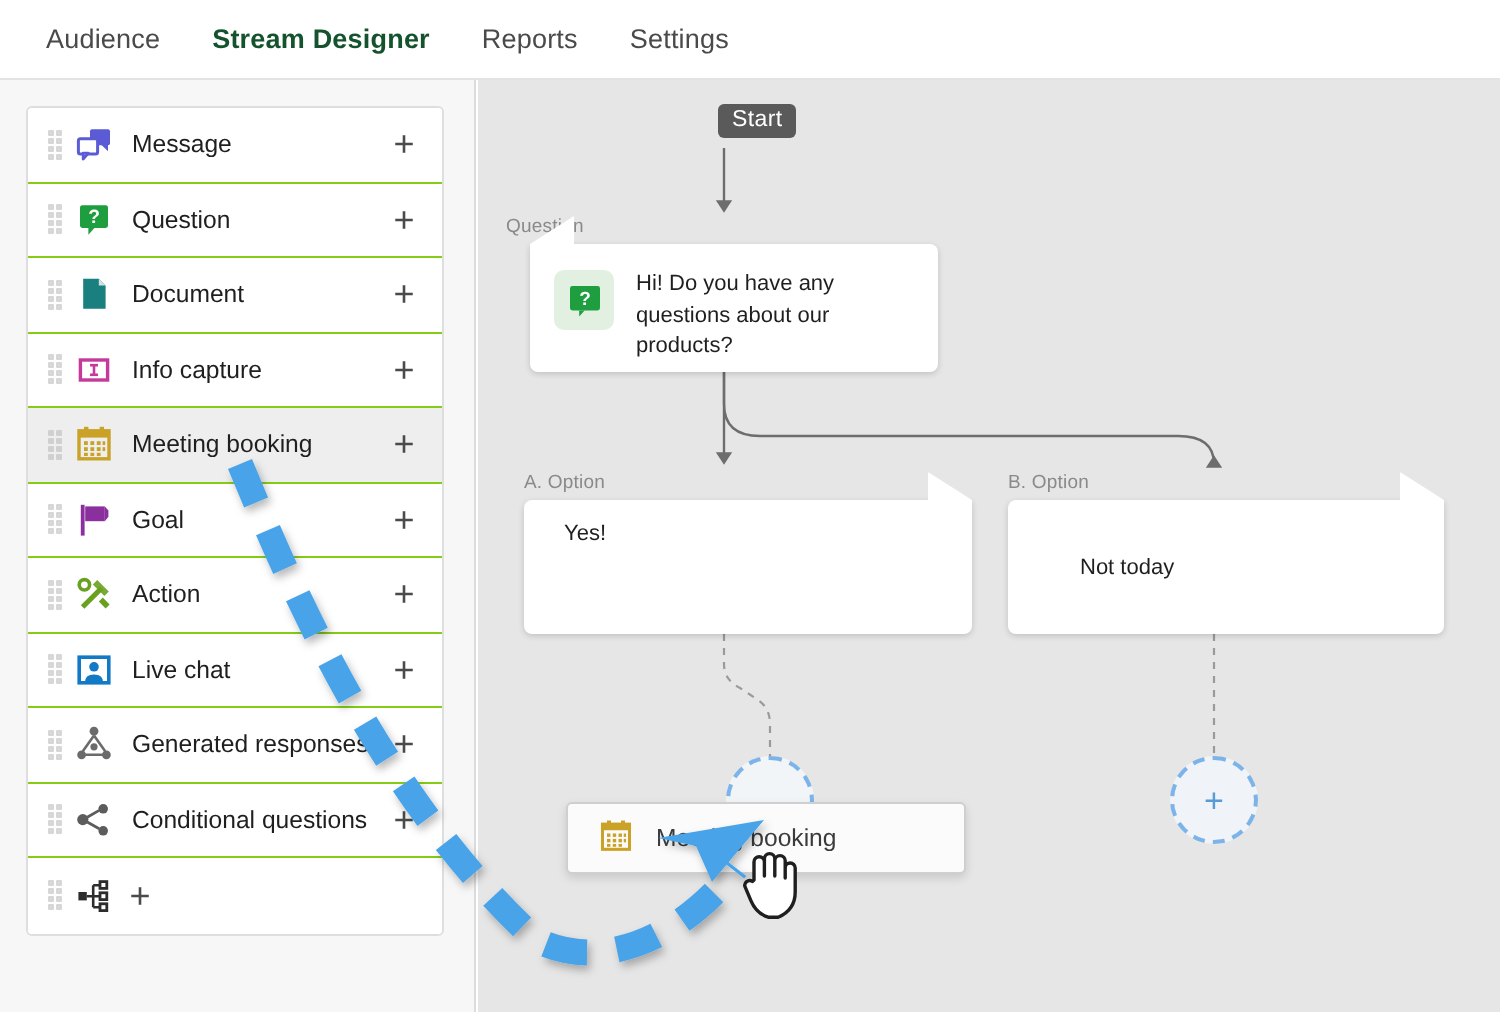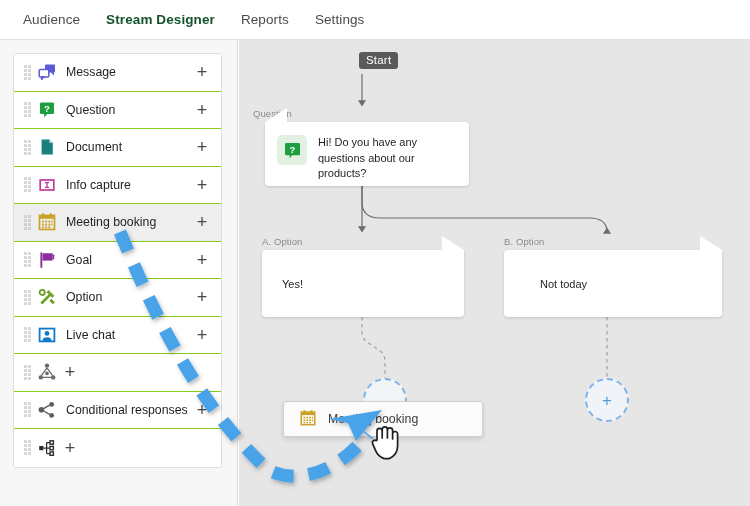--- a/index.html
+++ b/index.html
@@ -284,21 +284,21 @@
             <i></i>
             <i></i>
             <i></i>
           </span>
           <span class="picon"><svg xmlns="http://www.w3.org/2000/svg" width="20" height="20" viewBox="0 0 20 20">
               <path d="M3.4,15.6 L12.8,6.2 L14.6,8 L5.2,17.4 z" fill="#6aa020"></path>
               <path d="M11.6,3 L17.4,8.8 L15.2,11 L9.4,5.2 z" fill="#6aa020" opacity=".9"></path>
               <path d="M14.4,11.8 L17.8,15.2 L15.8,17.2 L12.4,13.8 z" fill="#6aa020"></path>
               <circle cx="5.2" cy="5.4" r="2.6" fill="none" stroke="#6aa020" stroke-width="1.8"></circle>
             </svg></span>
-          <span class="plabel">Option</span>
+          <span class="plabel">Action</span>
           <span class="plus">+</span>
         </div>
         <div class="prow">
           <span class="grip">
             <i></i>
             <i></i>
             <i></i>
             <i></i>
             <i></i>
             <i></i>
@@ -324,40 +324,41 @@
             <i></i>
             <i></i>
           </span>
           <span class="picon"><svg xmlns="http://www.w3.org/2000/svg" width="20" height="20" viewBox="0 0 20 20">
               <circle cx="10" cy="3.6" r="2.2" fill="#6b6b6b"></circle>
               <circle cx="3.8" cy="15.4" r="2.2" fill="#6b6b6b"></circle>
               <circle cx="16.2" cy="15.4" r="2.2" fill="#6b6b6b"></circle>
               <circle cx="10" cy="11.4" r="1.8" fill="#6b6b6b"></circle>
               <path d="M10,5.8 L4.4,13.6 M10,5.8 L15.6,13.6 M5.6,15.4 L14.4,15.4" stroke="#6b6b6b" stroke-width="1.3" fill="none"></path>
             </svg></span>
+          <span class="plabel">Generated responses</span>
           <span class="plus">+</span>
         </div>
         <div class="prow">
           <span class="grip">
             <i></i>
             <i></i>
             <i></i>
             <i></i>
             <i></i>
             <i></i>
             <i></i>
             <i></i>
           </span>
           <span class="picon"><svg xmlns="http://www.w3.org/2000/svg" width="20" height="20" viewBox="0 0 20 20">
               <circle cx="14.6" cy="4.4" r="2.4" fill="#5c5c5c"></circle>
               <circle cx="4.4" cy="9.8" r="2.8" fill="#5c5c5c"></circle>
               <circle cx="14.6" cy="15.4" r="2.4" fill="#5c5c5c"></circle>
               <path d="M6.6,8.6 L12.6,5.2 M6.6,11 L12.6,14.4" stroke="#5c5c5c" stroke-width="1.4"></path>
             </svg></span>
-          <span class="plabel">Conditional responses</span>
+          <span class="plabel">Conditional questions</span>
           <span class="plus">+</span>
         </div>
         <div class="prow">
           <span class="grip">
             <i></i>
             <i></i>
             <i></i>
             <i></i>
             <i></i>
             <i></i>
@@ -407,21 +408,21 @@
         <svg width="17" height="17" viewBox="0 0 17 17" aria-hidden="true">
           <rect x="1" y="1" width="15" height="12.2" rx="1.2" fill="#1e9e3e"></rect>
           <path d="M5.6,13.2 L5.6,16.2 L8.3,13.2 z" fill="#1e9e3e"></path>
           <text x="8.5" y="10.6" font-size="9.5" font-family="Liberation Sans, sans-serif" font-weight="bold" fill="#ffffff" text-anchor="middle">?</text>
         </svg>
       </div>
       <div class="cardtext">Hi! Do you have any questions about our products?</div>
     </div>
 
     <div class="nodelabel" style="left:23px; top:196px;">A. Option</div>
-    <div class="card foldR" style="left:23px; top:210px; width:202px; height:67px; padding:27px 0 0 20px;">
+    <div class="card foldR" style="left:23px; top:210px; width:224px; height:67px; padding:10px 0 0 20px;">
       <div class="fold-tr"></div>
       <div class="cardtext">Yes!</div>
     </div>
 
     <div class="nodelabel" style="left:265px; top:196px;">B. Option</div>
     <div class="card foldR" style="left:265px; top:210px; width:218px; height:67px; padding:27px 0 0 36px;">
       <div class="fold-tr"></div>
       <div class="cardtext">Not today</div>
     </div>
 

